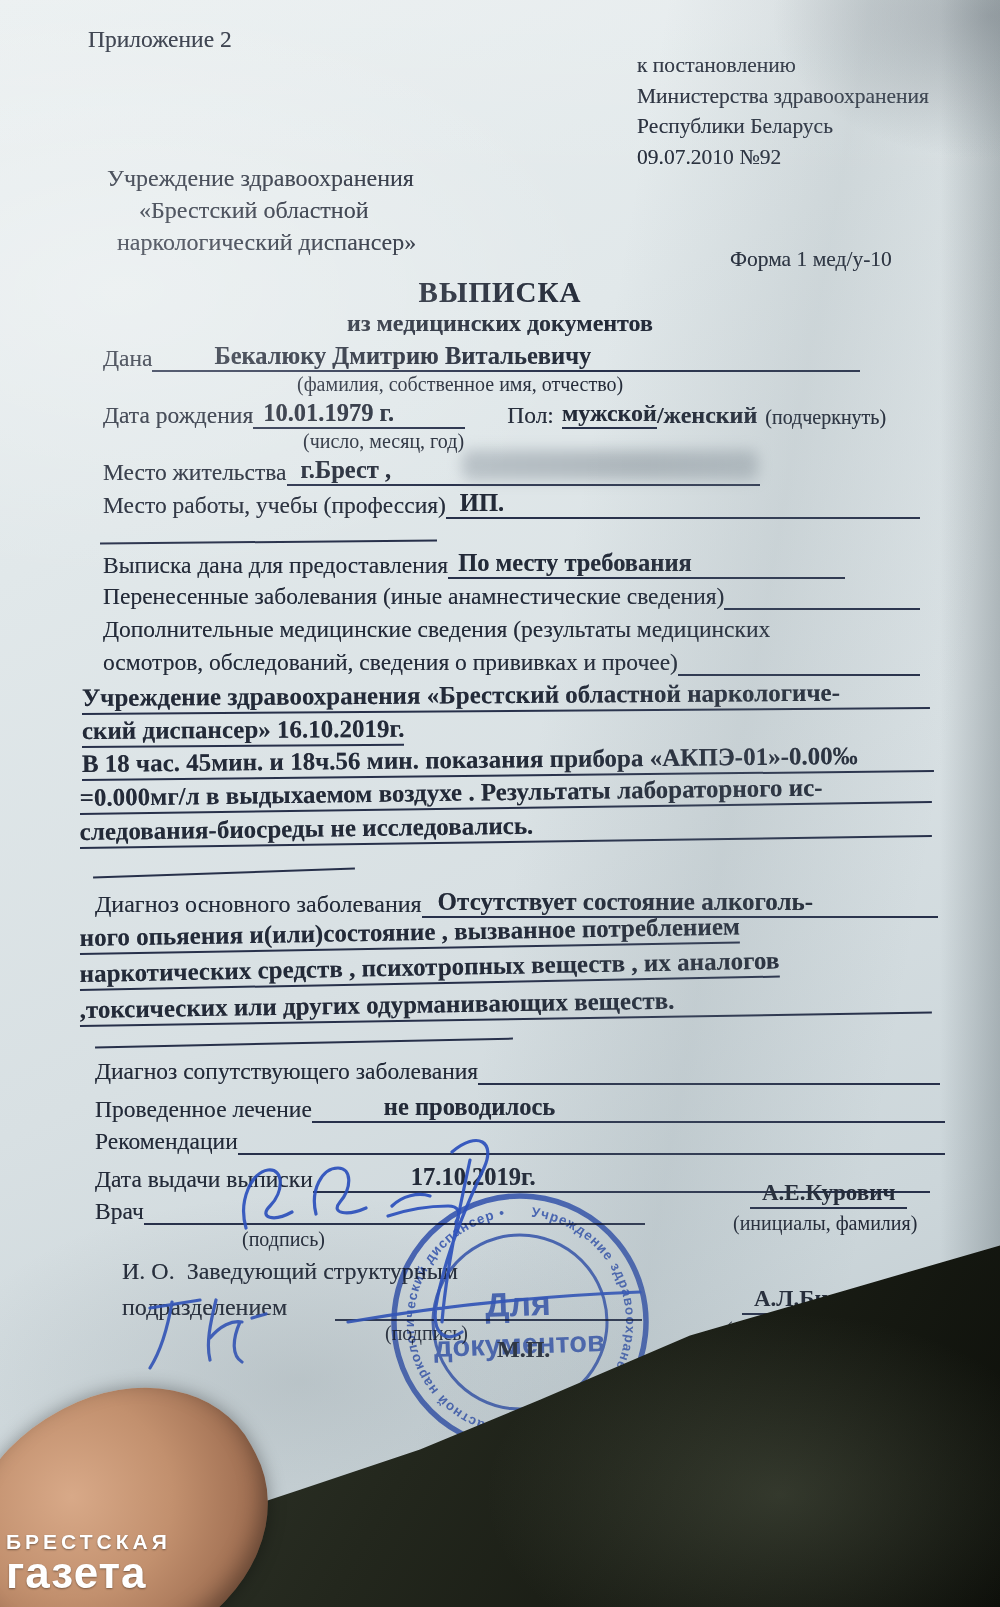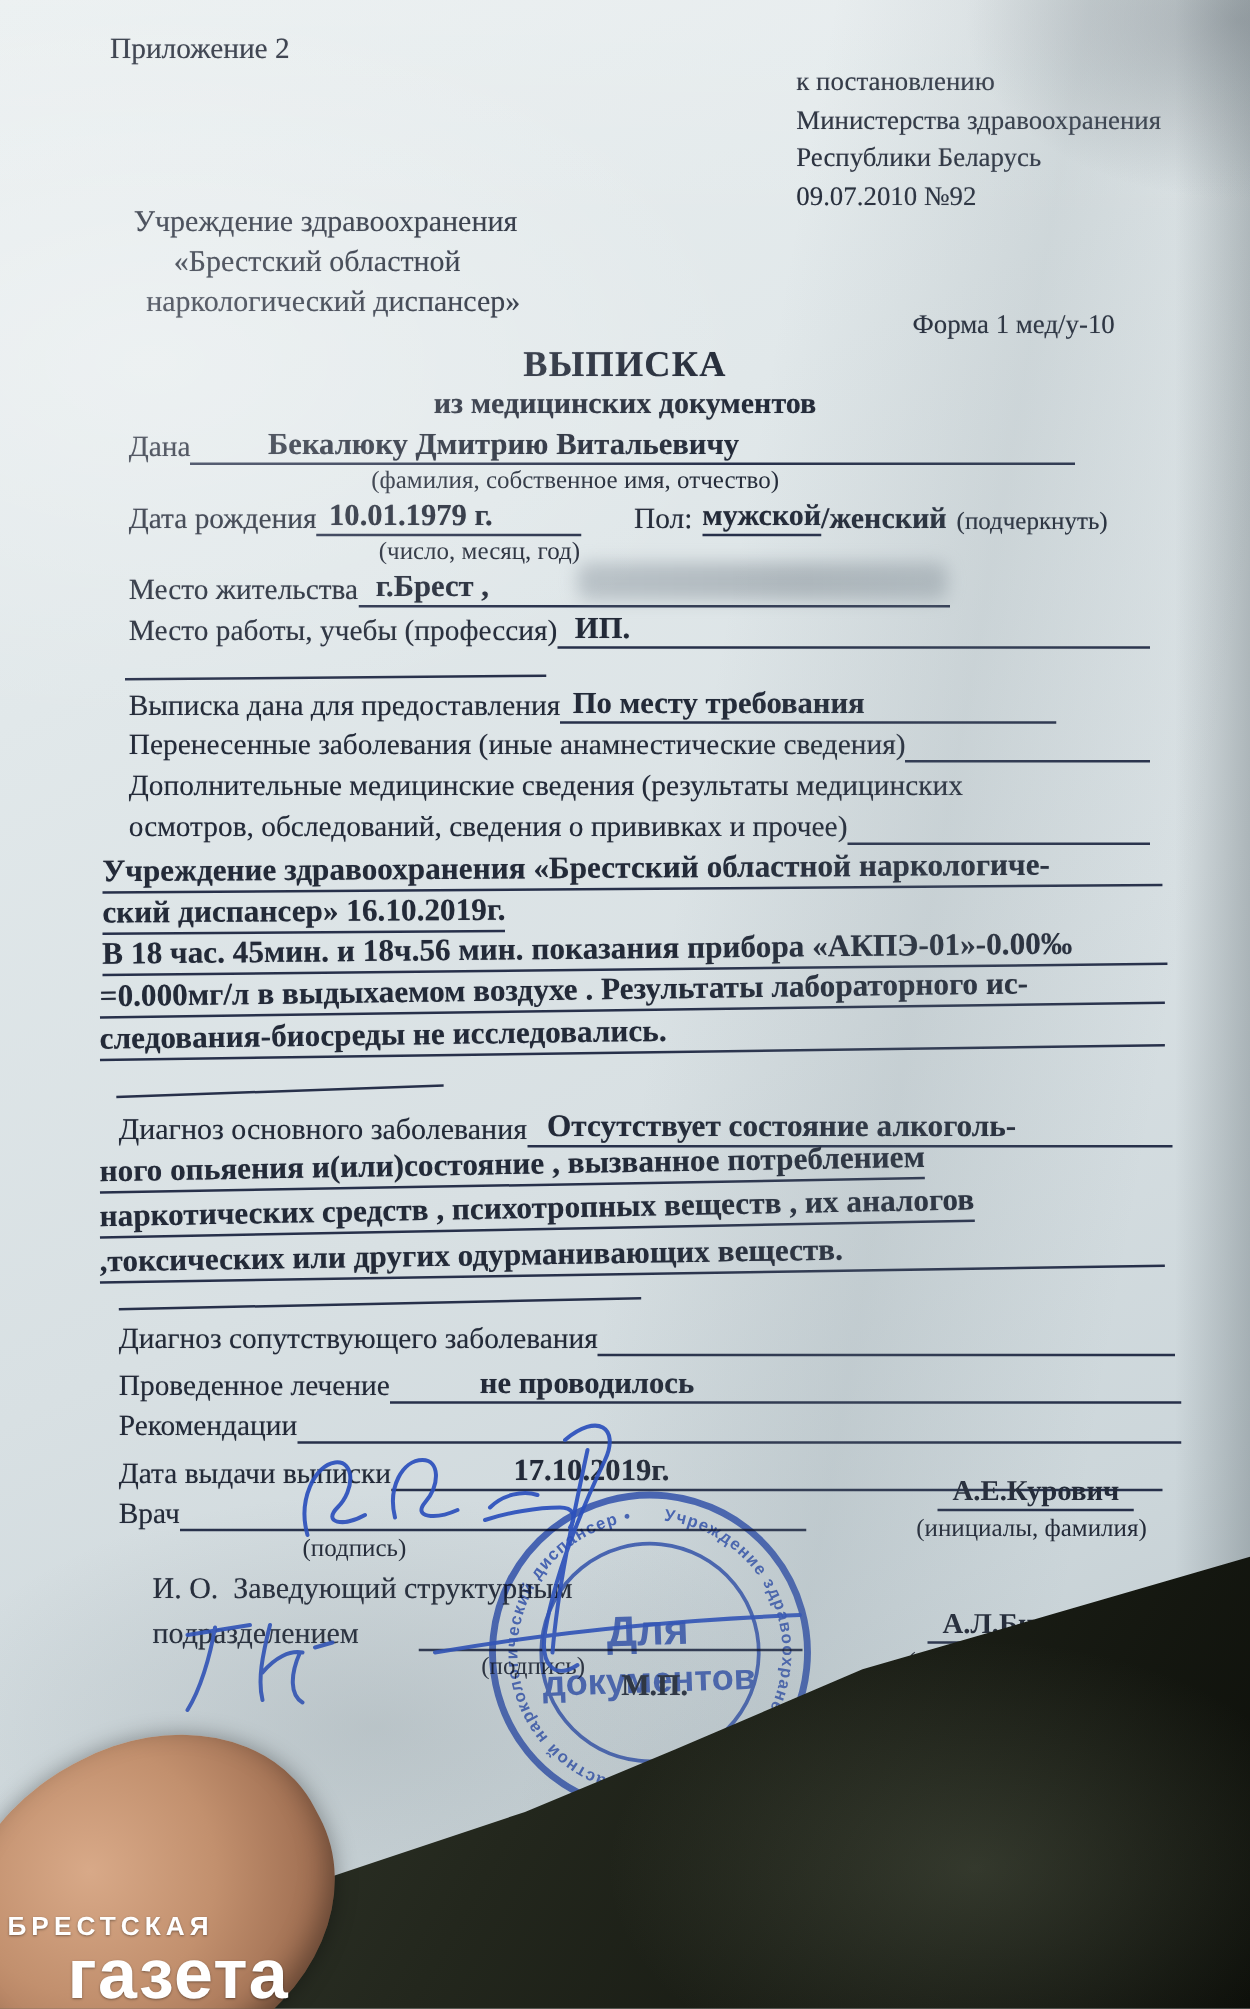--- a/index.html
+++ b/index.html
@@ -45,21 +45,21 @@
     filter:blur(7px);opacity:.55;border-radius:8px;
   }
   .thumb{
     position:absolute;left:-42px;top:1398px;width:315px;height:255px;
     border-radius:52% 48% 50% 50%;transform:rotate(-28deg);
     background:radial-gradient(circle at 42% 32%, #d8a988 0%, #c2906e 40%, #a06f52 72%, #7c533e 100%);
     box-shadow:inset 0 -10px 22px rgba(0,0,0,.35), 0 0 18px rgba(0,0,0,.35);
   }
   .wm{position:absolute;left:6px;top:1532px;color:var(--watermark);font-family:"Liberation Sans",sans-serif;line-height:.95;text-shadow:0 1px 2px rgba(0,0,0,.4);}
   .wm1{font-weight:700;font-size:21px;letter-spacing:4px;}
-  .wm2{font-weight:700;font-size:56px;letter-spacing:1px;margin-left:48px;}
+  .wm2{font-weight:700;font-size:44px;letter-spacing:1px;}
   svg{display:block;}
 </style>
 </head>
 <body>
 
 <div class="paper">
 
   <div class="abs t" style="left:88px;top:26px;">Приложение 2</div>
 
   <div class="abs t" style="left:637px;top:50px;font-size:21.5px;line-height:1.42;">

